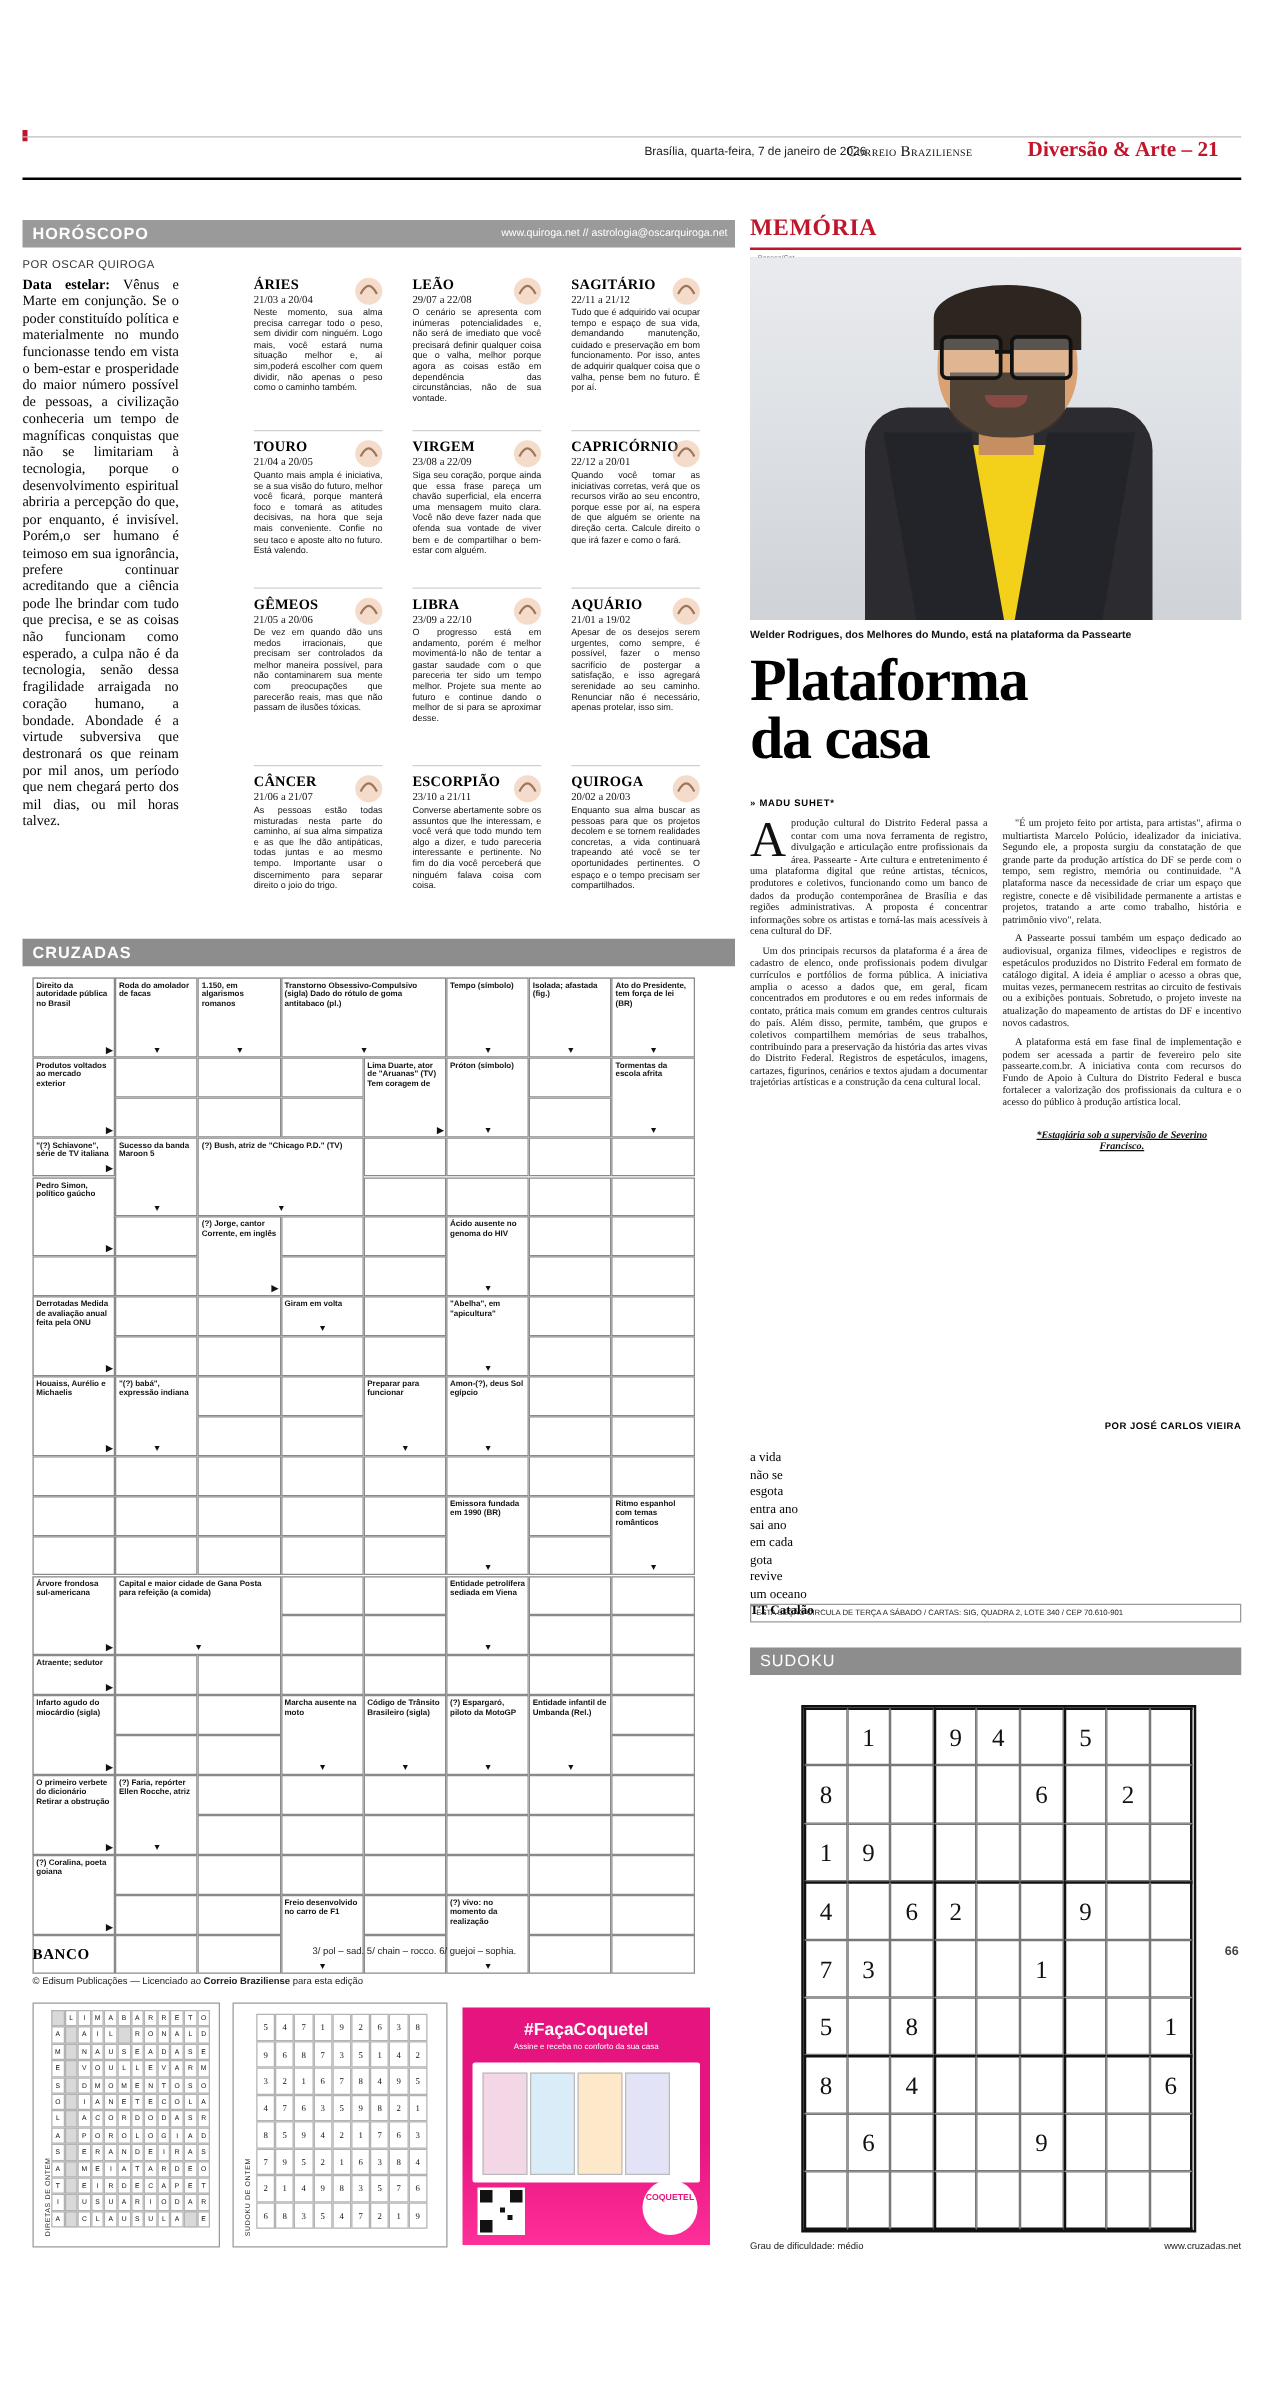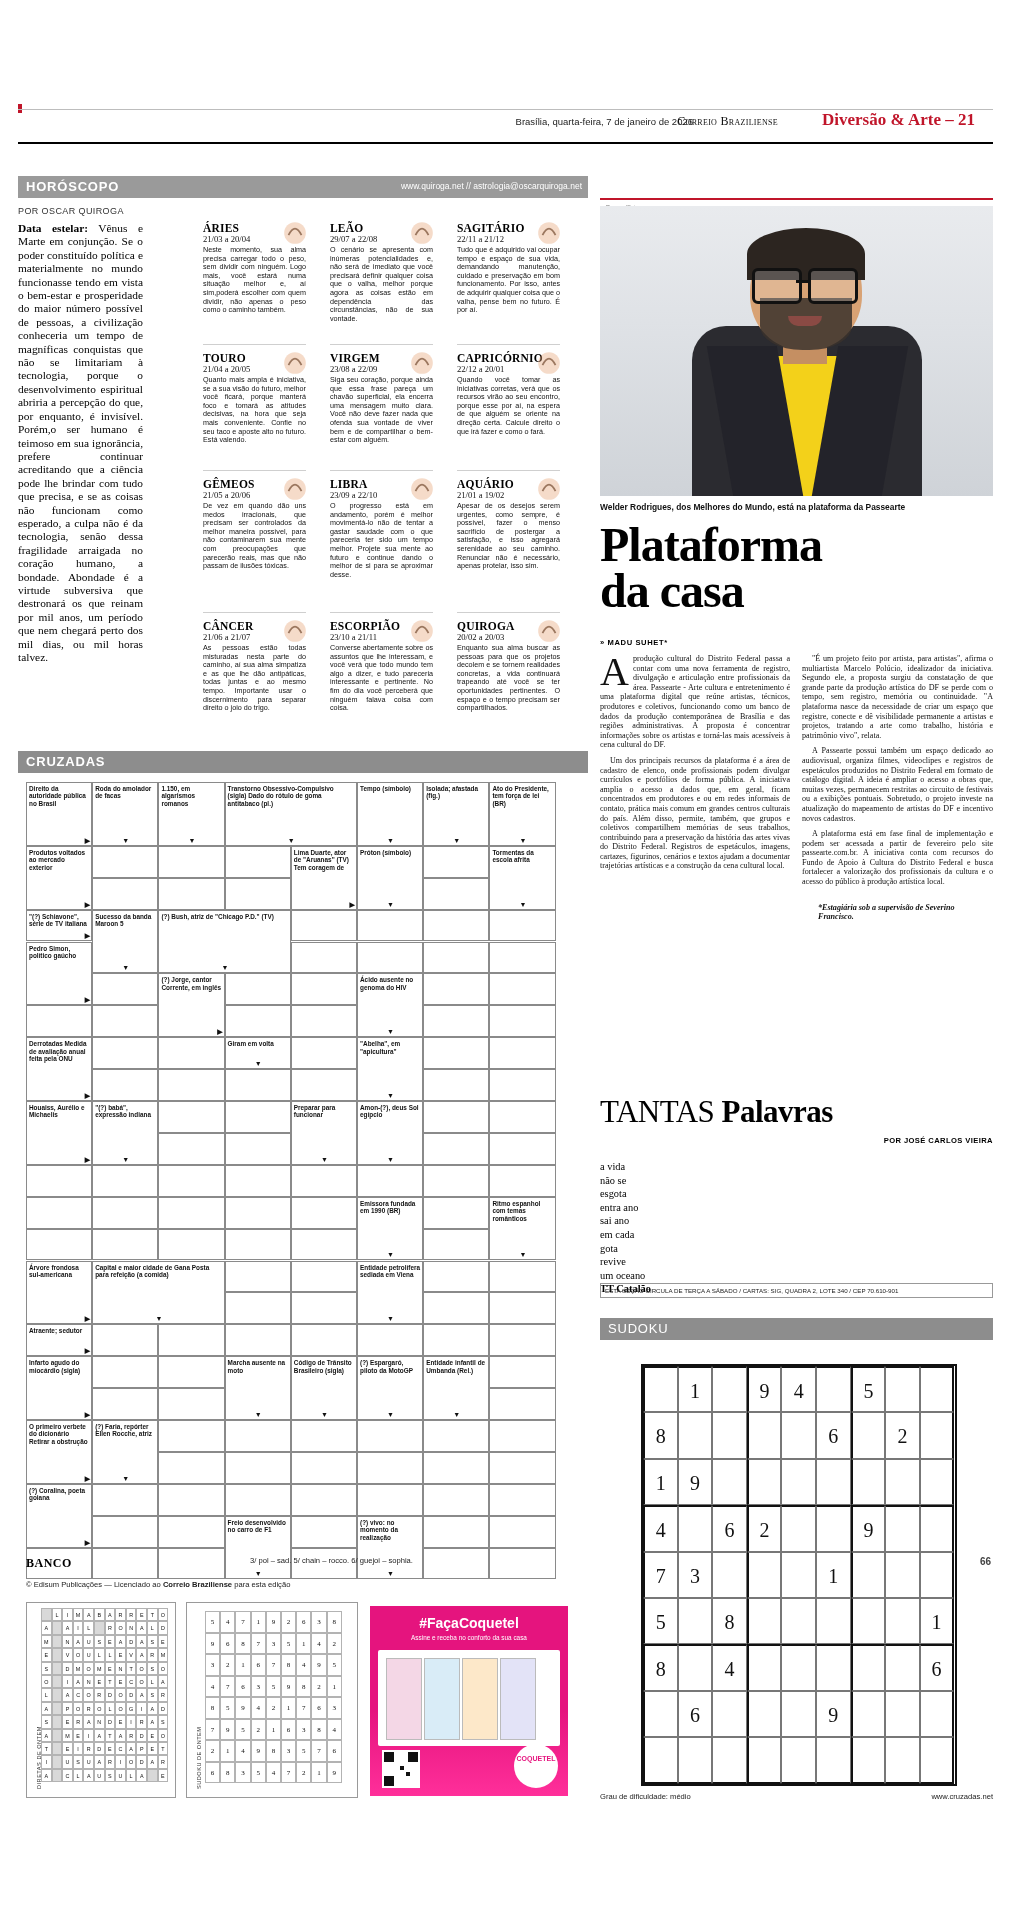--- a/index.html
+++ b/index.html
@@ -745,20 +745,23 @@
     <div class="qr">
       <i style="left:2px;top:2px;width:10px;height:10px;"></i>
       <i style="right:2px;top:2px;width:10px;height:10px;"></i>
       <i style="left:2px;bottom:2px;width:10px;height:10px;"></i>
       <i style="left:18px;top:16px;width:4px;height:4px;"></i>
       <i style="left:24px;top:22px;width:4px;height:4px;"></i>
     </div>
     <div class="logo">COQUETEL</div>
   </div>
 
+  <div class="mem-bar">
+    <div class="mem-title">MEMÓRIA</div>
+  </div>
   <div class="mem-rule"></div>
   <div class="mem-credit">Raposa/Cet</div>
 
   <div class="photo">
     <div class="ph-bg"></div>
     <div class="ph-body"></div>
     <div class="ph-shirt"></div>
     <div class="ph-lapelL"></div>
     <div class="ph-lapelR"></div>
     <div class="ph-neck"></div>
@@ -779,27 +782,23 @@
   <div class="byline">» MADU SUHET*</div>
 
   <div class="art-col" style="left:600px;top:654px;width:190px;">
     <p style="margin:0 0 6px 0;"><span class="dropcap">A</span><span>produção cultural do Distrito Federal passa a contar com uma nova ferramenta de registro, divulgação e articulação entre profissionais da área. Passearte - Arte cultura e entretenimento é uma plataforma digital que reúne artistas, técnicos, produtores e coletivos, funcionando como um banco de dados da produção contemporânea de Brasília e das regiões administrativas. A proposta é concentrar informações sobre os artistas e torná-las mais acessíveis à cena cultural do DF.</span></p>
     <p style="margin:0;text-indent:10px;">Um dos principais recursos da plataforma é a área de cadastro de elenco, onde profissionais podem divulgar currículos e portfólios de forma pública. A iniciativa amplia o acesso a dados que, em geral, ficam concentrados em produtores e ou em redes informais de contato, prática mais comum em grandes centros culturais do país. Além disso, permite, também, que grupos e coletivos compartilhem memórias de seus trabalhos, contribuindo para a preservação da história das artes vivas do Distrito Federal. Registros de espetáculos, imagens, cartazes, figurinos, cenários e textos ajudam a documentar trajetórias artísticas e a construção da cena cultural local.</p>
   </div>
   <div class="art-col" style="left:802px;top:654px;width:191px;">
     <p style="margin:0 0 6px 0;text-indent:10px;">"É um projeto feito por artista, para artistas", afirma o multiartista Marcelo Polúcio, idealizador da iniciativa. Segundo ele, a proposta surgiu da constatação de que grande parte da produção artística do DF se perde com o tempo, sem registro, memória ou continuidade. "A plataforma nasce da necessidade de criar um espaço que registre, conecte e dê visibilidade permanente a artistas e projetos, tratando a arte como trabalho, história e patrimônio vivo", relata.</p>
     <p style="margin:0 0 6px 0;text-indent:10px;">A Passearte possui também um espaço dedicado ao audiovisual, organiza filmes, videoclipes e registros de espetáculos produzidos no Distrito Federal em formato de catálogo digital. A ideia é ampliar o acesso a obras que, muitas vezes, permanecem restritas ao circuito de festivais ou a exibições pontuais. Sobretudo, o projeto investe na atualização do mapeamento de artistas do DF e incentivo novos cadastros.</p>
     <p style="margin:0 0 6px 0;text-indent:10px;">A plataforma está em fase final de implementação e podem ser acessada a partir de fevereiro pelo site passearte.com.br. A iniciativa conta com recursos do Fundo de Apoio à Cultura do Distrito Federal e busca fortalecer a valorização dos profissionais da cultura e o acesso do público à produção artística local.</p>
-    <p style="margin:16px;text-align:left;" class="art-note">*Estagiária sob a supervisão de Severino Francisco.</p>
-  </div>
-
-  <div class="tantas">
-    <span class="l">TANTAS</span>
-    <span class="b">Palavras</span>
-  </div>
+    <p style="margin:16px;text-align:center;text-decoration:underline;" class="art-note">*Estagiária sob a supervisão de Severino Francisco.</p>
+  </div>
+
   <div class="tantas-by">POR JOSÉ CARLOS VIEIRA</div>
   <div class="poem">
     <div id="poem-lines">
         <div>a vida</div>
         <div>não se</div>
         <div>esgota</div>
         <div>entra ano</div>
         <div>sai ano</div>
         <div>em cada</div>
         <div>gota</div>

